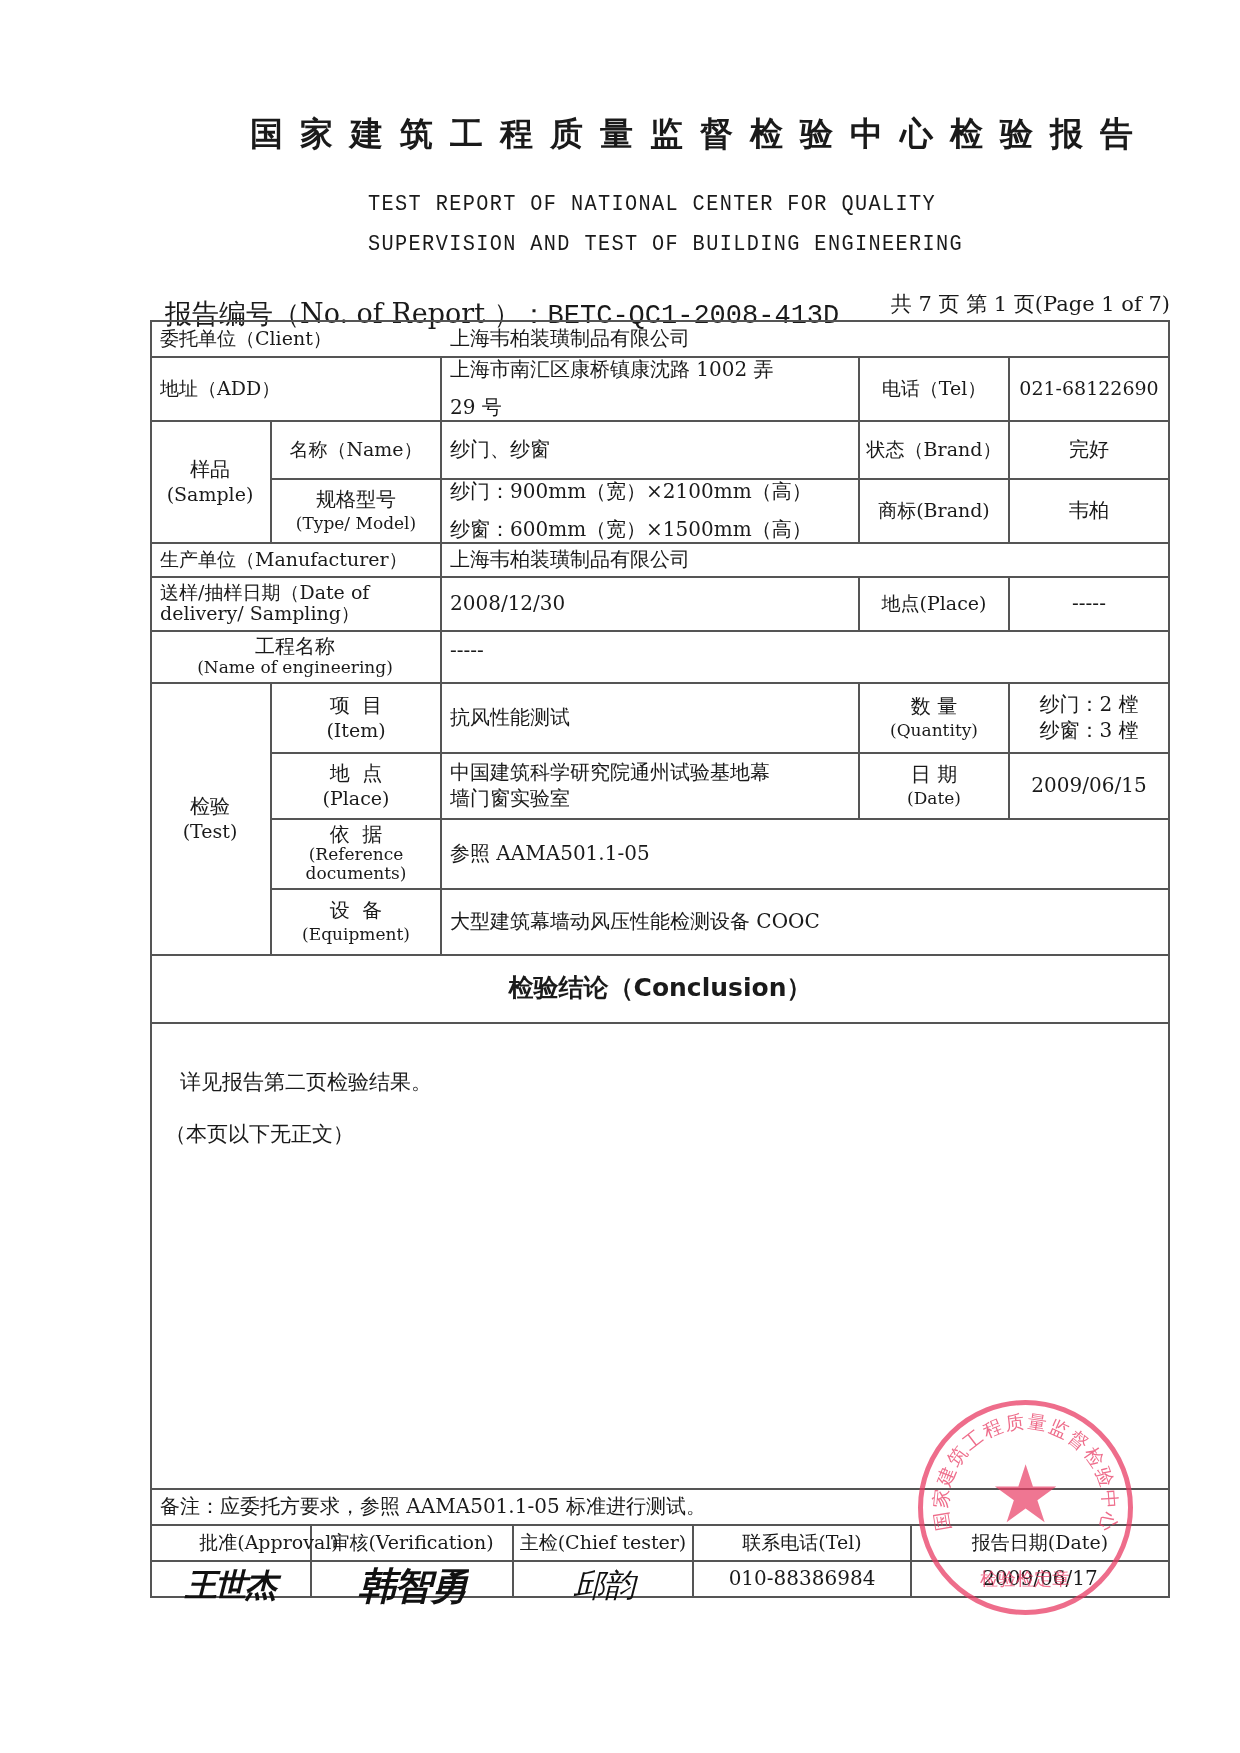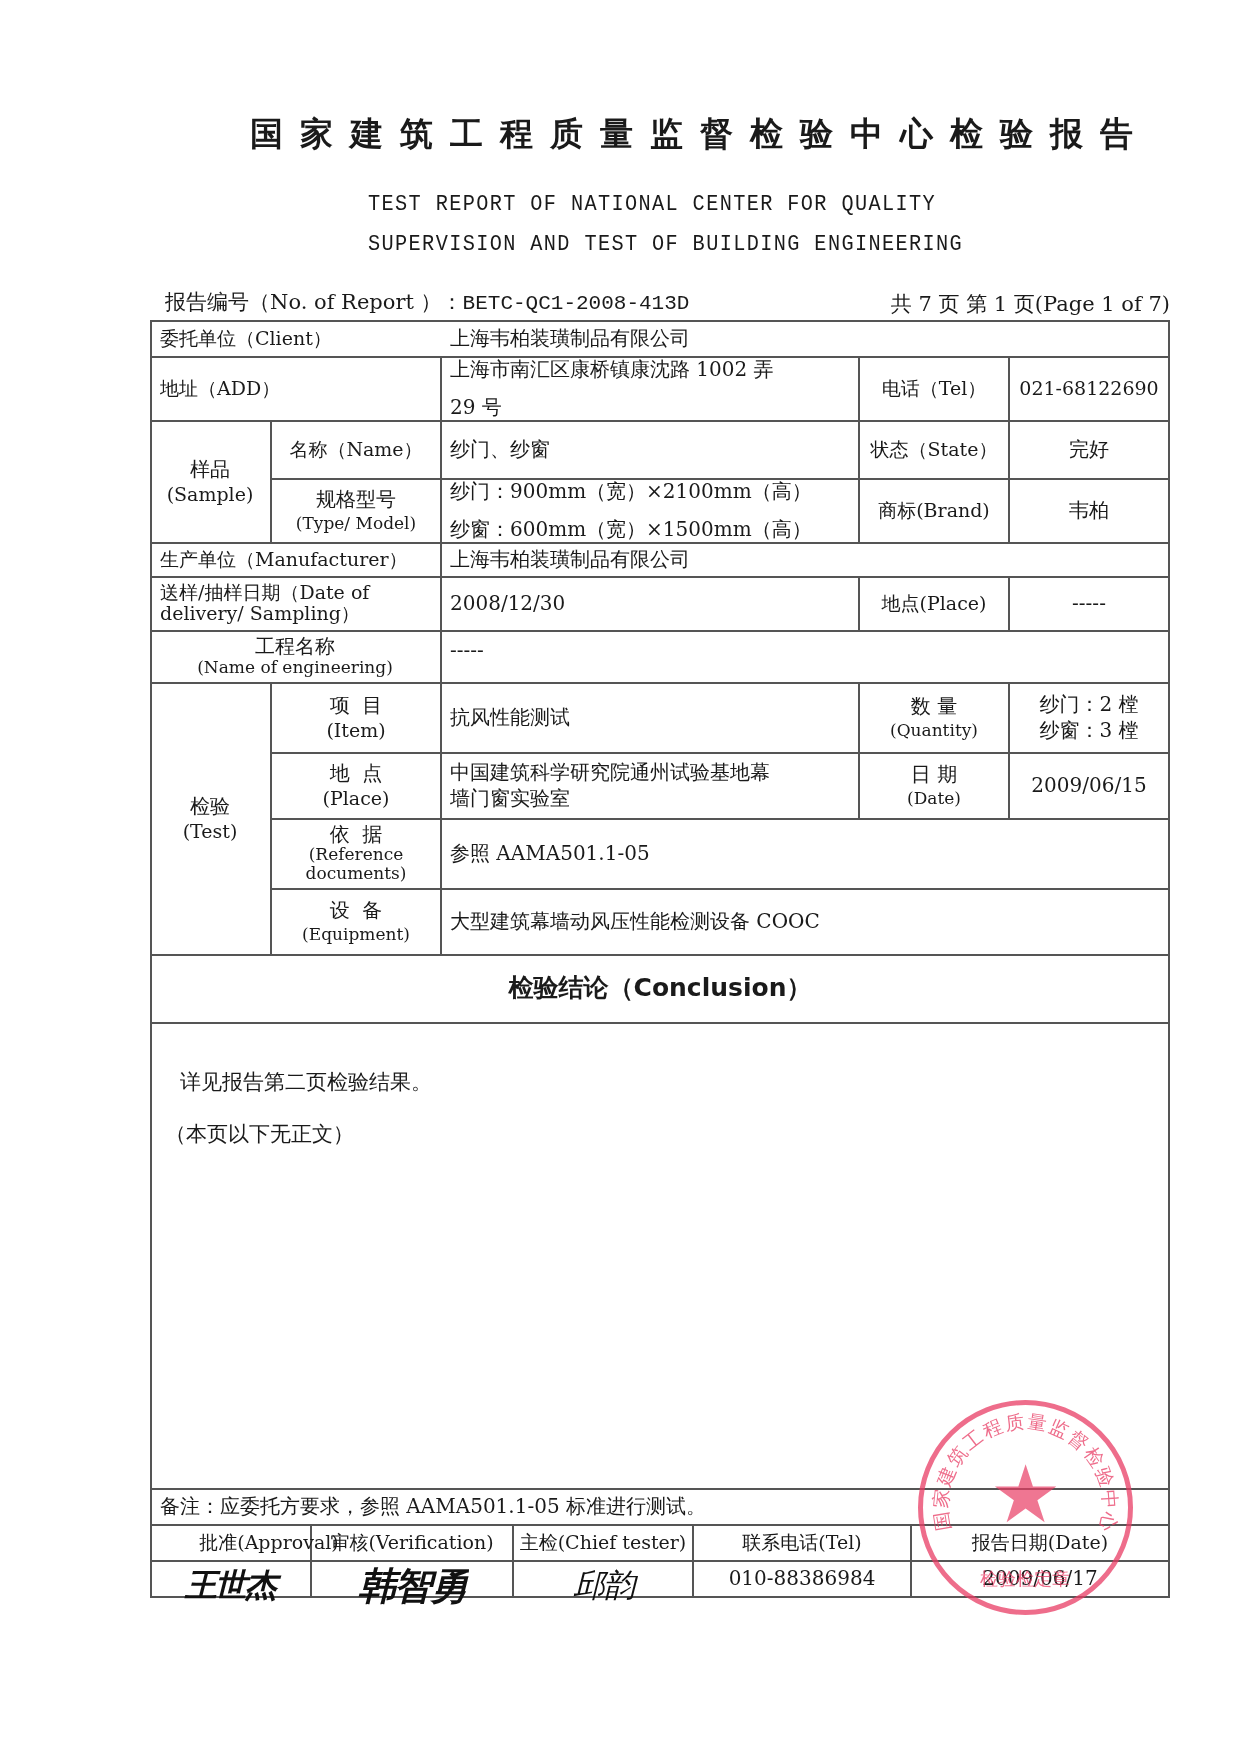--- a/index.html
+++ b/index.html
@@ -3,21 +3,21 @@
 <meta charset="utf-8">
 <style>
   html,body{margin:0;padding:0;background:#fff;}
   body{width:1240px;height:1753px;position:relative;overflow:hidden;
        font-family:"DejaVu Serif","Liberation Serif",serif;color:#1a1a1a;}
   .abs{position:absolute;}
   .title-cn{left:250px;top:112px;font-size:33px;letter-spacing:17px;font-weight:bold;
             font-family:"DejaVu Sans","Liberation Sans",sans-serif;}
   .title-en{left:368px;font-size:22px;letter-spacing:1.5px;
             font-family:"Liberation Mono","DejaVu Sans Mono",monospace;transform:scaleX(0.92);transform-origin:left;}
-  .reportno{left:165px;top:288px;font-size:21px;}
+  .reportno{left:165px;top:296px;font-size:27px;}
   .pageinfo{right:70px;top:290px;font-size:21px;}
   .mono{font-family:"Liberation Mono","DejaVu Sans Mono",monospace;}
 
   .tbl{position:absolute;left:150px;top:320px;width:1020px;}
   .line-h{position:absolute;height:2px;background:#555;}
   .line-v{position:absolute;width:2px;background:#555;}
   .cell{position:absolute;font-size:20px;display:flex;align-items:center;line-height:1.3;}
   .center{justify-content:center;text-align:center;}
   .lbl{font-size:19px;}
   .small{font-size:17px;}
@@ -93,21 +93,21 @@
   </div>
   <div class="cell lbl center" style="left:710px;top:36px;width:148px;height:64px;">电话（Tel）</div>
   <div class="cell center" style="left:860px;top:36px;width:158px;height:64px;font-size:19px;">021-68122690</div>
 
   <div class="cell col center" style="left:0;top:100px;width:120px;height:122px;">
     <span>样品</span>
     <span class="lbl">(Sample)</span>
   </div>
   <div class="cell lbl center" style="left:122px;top:100px;width:168px;height:58px;">名称（Name）</div>
   <div class="cell" style="left:300px;top:100px;width:400px;height:58px;">纱门、纱窗</div>
-  <div class="cell lbl center" style="left:710px;top:100px;width:148px;height:58px;">状态（State）</div>
+  <div class="cell lbl center" style="left:710px;top:100px;width:148px;height:58px;">状态（Brand）</div>
   <div class="cell center" style="left:860px;top:100px;width:158px;height:58px;">完好</div>
 
   <div class="cell col center" style="left:122px;top:158px;width:168px;height:64px;">
     <span>规格型号</span>
     <span class="small">(Type/ Model)</span>
   </div>
   <div class="cell col" style="left:300px;top:158px;width:400px;height:64px;align-items:flex-start;justify-content:space-between;">
     <span>纱门：900mm（宽）×2100mm（高）</span>
     <span>纱窗：600mm（宽）×1500mm（高）</span>
   </div>

